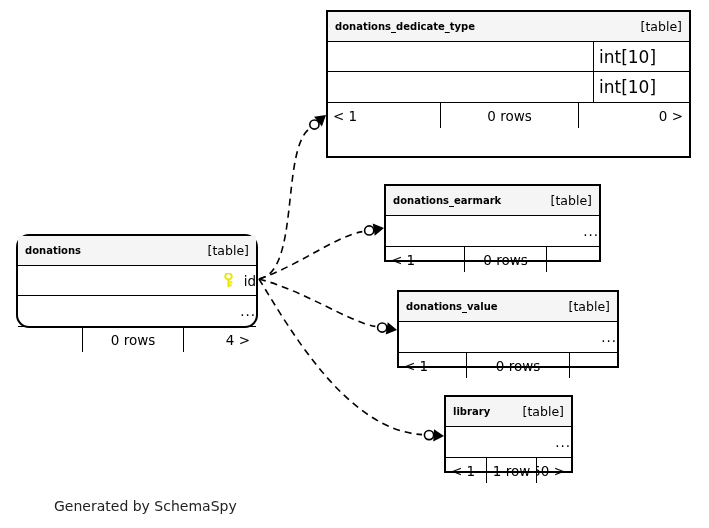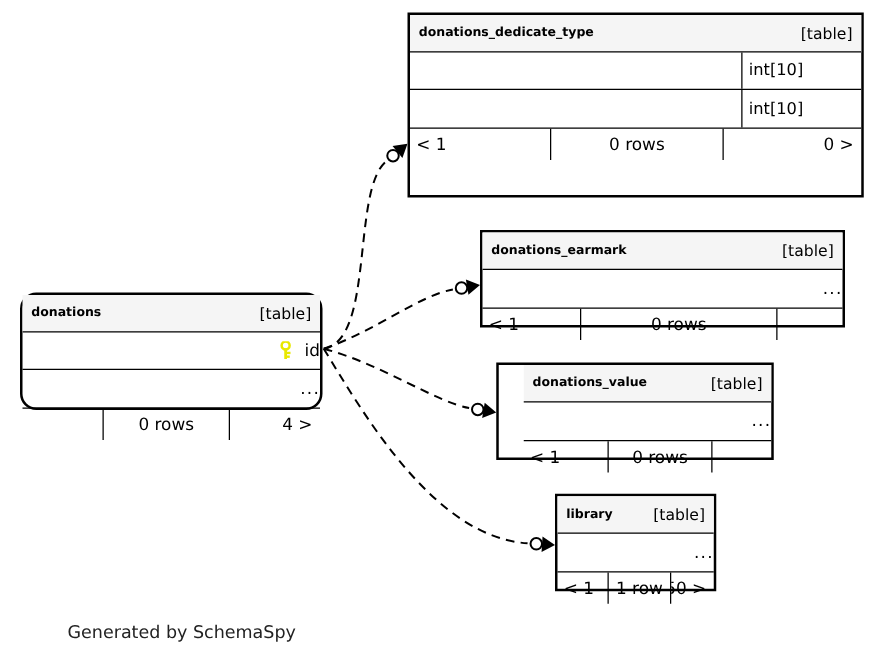--- a/index.html
+++ b/index.html
@@ -79,21 +79,21 @@
     color: #000000;
     white-space: nowrap;
     overflow: hidden;
     box-sizing: border-box;
   }
   .col-type {
     flex: 0 0 auto;
     border-left: 1px solid #000000;
     padding-left: 5px;
     padding-right: 16px;
-    font-size: 13px;
+    font-size: 17px;
     color: #000000;
     white-space: nowrap;
     box-sizing: border-box;
     display: flex;
     align-items: center;
     height: 100%;
   }
   .keyslot {
     width: 18px;
     flex: 0 0 18px;
@@ -198,21 +198,21 @@
             </div>
             <div class="col-type" style="width: 96px;">int[10]</div>
           </div>
         </div>
         <div class="tbl-footer">
           <div class="ft-cell ft-left" style="flex: 0 0 112px;">&lt; 1</div>
           <div class="ft-cell ft-mid" style="flex: 1 1 auto;">0 rows</div>
           <div class="ft-cell ft-right" style="flex: 0 0 111px;">0 &gt;</div>
         </div>
       </div>
-      <div class="table-node" style="left: 384px; top: 184px; width: 292px; height: 78px;">
+      <div class="table-node" style="left: 384px; top: 184px; width: 217px; height: 78px;">
         <div class="tbl-header">
           <span class="tbl-name">donations_earmark</span>
           <span class="tbl-tag">[table]</span>
         </div>
         <div class="tbl-rows">
           <div class="col-row">
             <div class="col-name ellipsis-row">
               <span>...</span>
             </div>
           </div>
@@ -247,21 +247,21 @@
               <span>...</span>
             </div>
           </div>
         </div>
         <div class="tbl-footer">
           <div class="ft-cell ft-left" style="flex: 0 0 64px;"></div>
           <div class="ft-cell ft-mid" style="flex: 1 1 auto;">0 rows</div>
           <div class="ft-cell ft-right" style="flex: 0 0 73px;">4 &gt;</div>
         </div>
       </div>
-      <div class="table-node" style="left: 397px; top: 290px; width: 222px; height: 78px; padding-left: 20px;">
+      <div class="table-node" style="left: 397px; top: 290px; width: 222px; height: 78px;">
         <div class="tbl-header">
           <span class="tbl-name">donations_value</span>
           <span class="tbl-tag">[table]</span>
         </div>
         <div class="tbl-rows">
           <div class="col-row">
             <div class="col-name ellipsis-row">
               <span>...</span>
             </div>
           </div>

